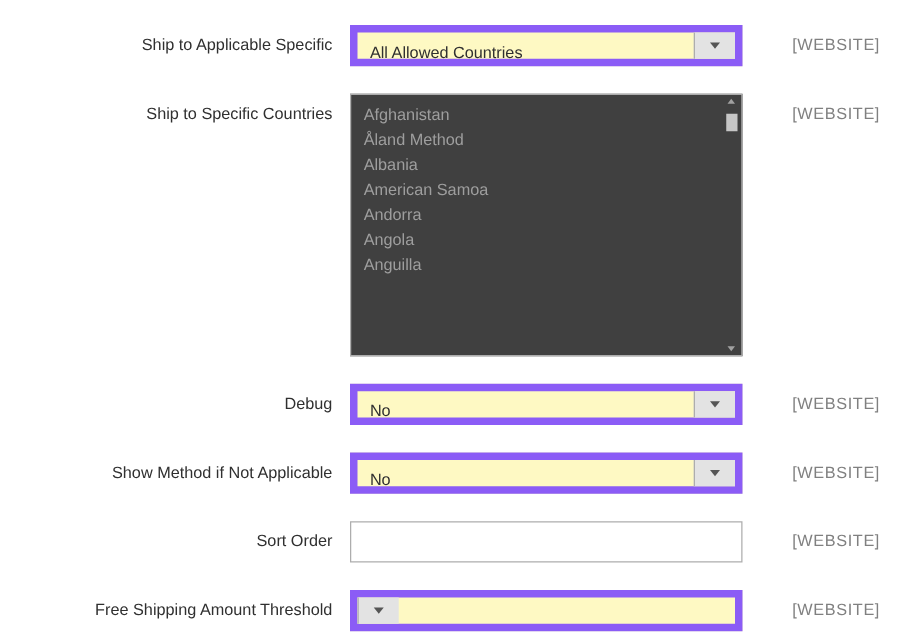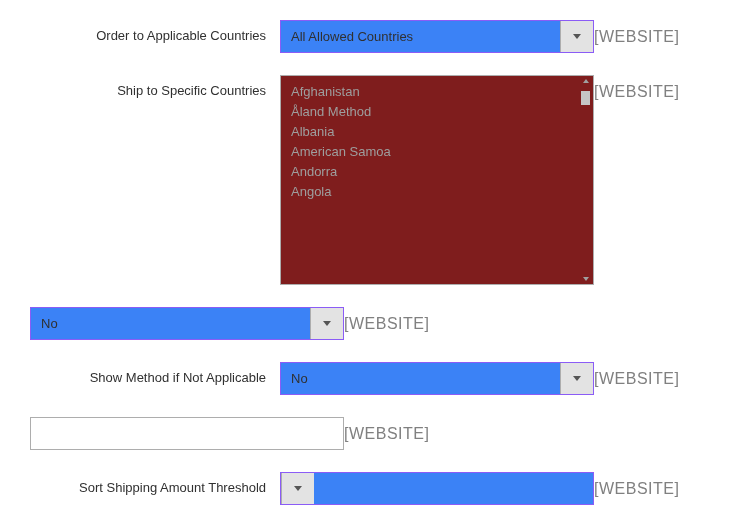--- a/index.html
+++ b/index.html
@@ -25,30 +25,31 @@
       padding-right: 14px;
       padding-top: 8px;
       color: #303030;
       font-size: 13px;
     }
     .form-field {
       width: 314px;
       position: relative;
     }
     .form-scope {
+      padding-left: 40px;
       padding-top: 8px;
       color: #808080;
-      font-size: 16px;
+      font-size: 13px;
       letter-spacing: 0.5px;
     }
     .select-wrapper {
       display: flex;
-      border: 1px solid #8b5cf6;
+      border: 6px solid #8b5cf6;
       height: 33px;
-      background: #3b82f6;
+      background: #fef9c3;
     }
     .select-value {
       flex: 1;
       padding: 8px 10px;
       color: #303030;
       font-size: 13px;
     }
     .select-btn {
       width: 33px;
       background: #e3e3e3;
@@ -59,21 +60,21 @@
     }
     .chevron {
       width: 0;
       height: 0;
       border-left: 4px solid transparent;
       border-right: 4px solid transparent;
       border-top: 5px solid #555;
     }
     .multiselect {
       border: 1px solid #adadad;
-      background: #7f1d1d;
+      background: #404040;
       height: 210px;
       position: relative;
       overflow: hidden;
     }
     .multiselect-list {
       padding: 6px 10px;
       color: #9e9e9e;
       font-size: 13px;
       line-height: 20px;
     }
@@ -118,21 +119,21 @@
       padding: 8px 10px;
       font-size: 13px;
       color: #303030;
       background: #fff;
     }
   </style>
 </head>
 <body>
 
 <div class="form-row">
-  <div class="form-label">Order to Applicable Countries</div>
+  <div class="form-label">Ship to Applicable Specific</div>
   <div class="form-field">
     <div class="select-wrapper">
       <div class="select-value">All Allowed Countries</div>
       <div class="select-btn">
         <div class="chevron"></div>
       </div>
     </div>
   </div>
   <div class="form-scope">[WEBSITE]</div>
 </div>
@@ -141,32 +142,34 @@
   <div class="form-label">Ship to Specific Countries</div>
   <div class="form-field">
     <div class="multiselect">
       <div class="multiselect-list">
         <div class="multiselect-item">Afghanistan</div>
         <div class="multiselect-item">Åland Method</div>
         <div class="multiselect-item">Albania</div>
         <div class="multiselect-item">American Samoa</div>
         <div class="multiselect-item">Andorra</div>
         <div class="multiselect-item">Angola</div>
+        <div class="multiselect-item">Anguilla</div>
       </div>
       <div class="multiselect-scrollbar">
         <div class="scroll-arrow-up"></div>
         <div class="scroll-thumb"></div>
         <div class="scroll-arrow-down"></div>
       </div>
     </div>
   </div>
   <div class="form-scope">[WEBSITE]</div>
 </div>
 
 <div class="form-row">
+  <div class="form-label">Debug</div>
   <div class="form-field">
     <div class="select-wrapper">
       <div class="select-value">No</div>
       <div class="select-btn">
         <div class="chevron"></div>
       </div>
     </div>
   </div>
   <div class="form-scope">[WEBSITE]</div>
 </div>
@@ -178,28 +181,29 @@
       <div class="select-value">No</div>
       <div class="select-btn">
         <div class="chevron"></div>
       </div>
     </div>
   </div>
   <div class="form-scope">[WEBSITE]</div>
 </div>
 
 <div class="form-row">
+  <div class="form-label">Sort Order</div>
   <div class="form-field">
     <input type="text" class="text-input" value="" style="">
   </div>
   <div class="form-scope">[WEBSITE]</div>
 </div>
 
 <div class="form-row">
-  <div class="form-label">Sort Shipping Amount Threshold</div>
+  <div class="form-label">Free Shipping Amount Threshold</div>
   <div class="form-field">
     <div class="select-wrapper">
       <div class="select-btn">
         <div class="chevron"></div>
       </div>
     </div>
   </div>
   <div class="form-scope">[WEBSITE]</div>
 </div>
 

